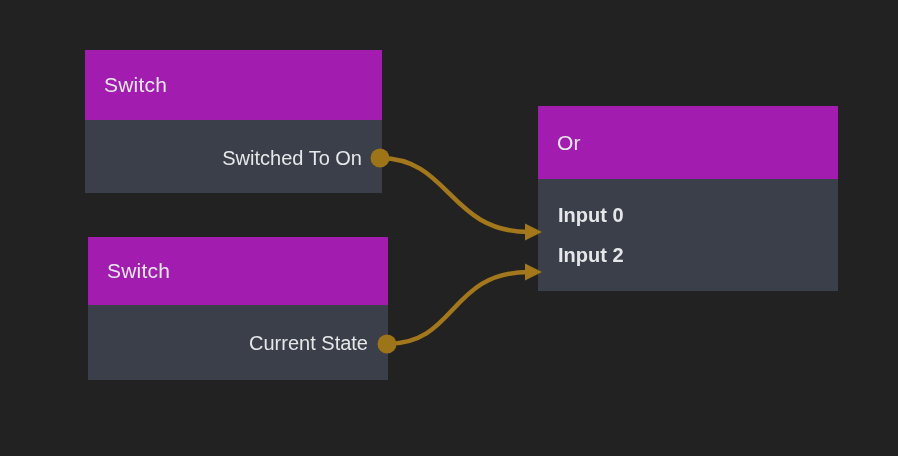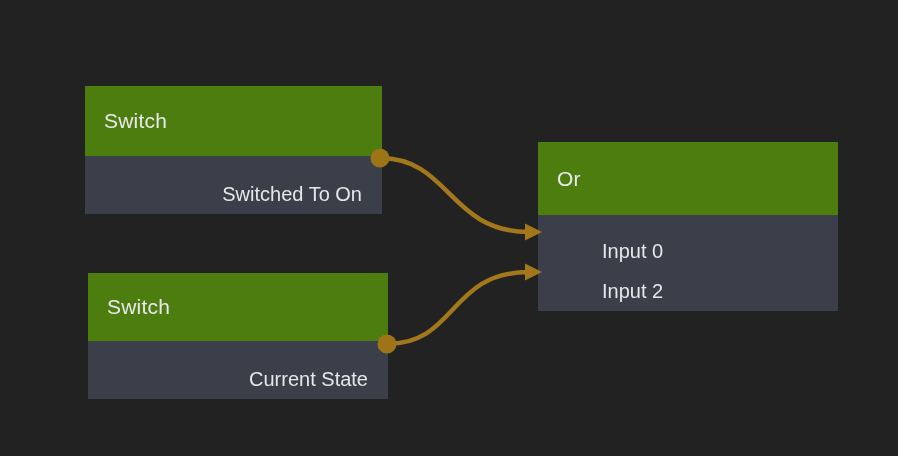--- a/index.html
+++ b/index.html
@@ -24,63 +24,61 @@
   }
   .node {
     position: absolute;
     z-index: 1;
     display: flex;
     flex-direction: column;
   }
   .node-header {
     display: flex;
     align-items: center;
-    background: #4d7c0f;
+    background: #a21caf;
     padding-left: 19px;
     flex: 0 0 auto;
-    margin-top: 36px;
   }
   .node-title {
     color: #e8e9eb;
     font-size: 21px;
     letter-spacing: 0.2px;
   }
   .node-body {
     background: #3a3f4a;
     flex: 1 1 auto;
     box-sizing: border-box;
   }
   .port-row {
     height: 40px;
     display: flex;
     align-items: center;
     color: #e5e7e9;
     font-size: 20px;
-    margin-left: 44px;
   }
   .port-row.output {
     justify-content: flex-end;
     padding-right: 20px;
   }
   .port-row.input {
     justify-content: flex-start;
     padding-left: 20px;
   }
   
   #node-switch-1 { left: 85px;  top: 50px;  width: 297px; height: 143px; }
   #node-switch-1 .node-header { height: 70px; }
   #node-switch-1 .node-body   { padding-top: 18px; }
 
   #node-switch-2 { left: 88px;  top: 237px; width: 300px; height: 143px; }
   #node-switch-2 .node-header { height: 68px; }
   #node-switch-2 .node-body   { padding-top: 18px; }
 
   #node-or { left: 538px; top: 106px; width: 300px; height: 185px; }
   #node-or .node-header { height: 73px; }
-  #node-or .node-body   { padding-top: 16px; }
+  #node-or .node-body   { padding-top: 16px; font-weight: bold; }
 </style>
 </head>
 <body>
 
 <div class="canvas">
 
   <svg id="wires" width="898" height="456">
       <path d="M 380 158 C 450 158, 449 232, 529 232" fill="none" stroke="#a3771b" stroke-width="4.5"></path>
       <circle cx="380" cy="158" r="9.5" fill="#9e7418"></circle>
       <polygon points="542,232 525,223.5 525,240.5" fill="#a3771b"></polygon>

